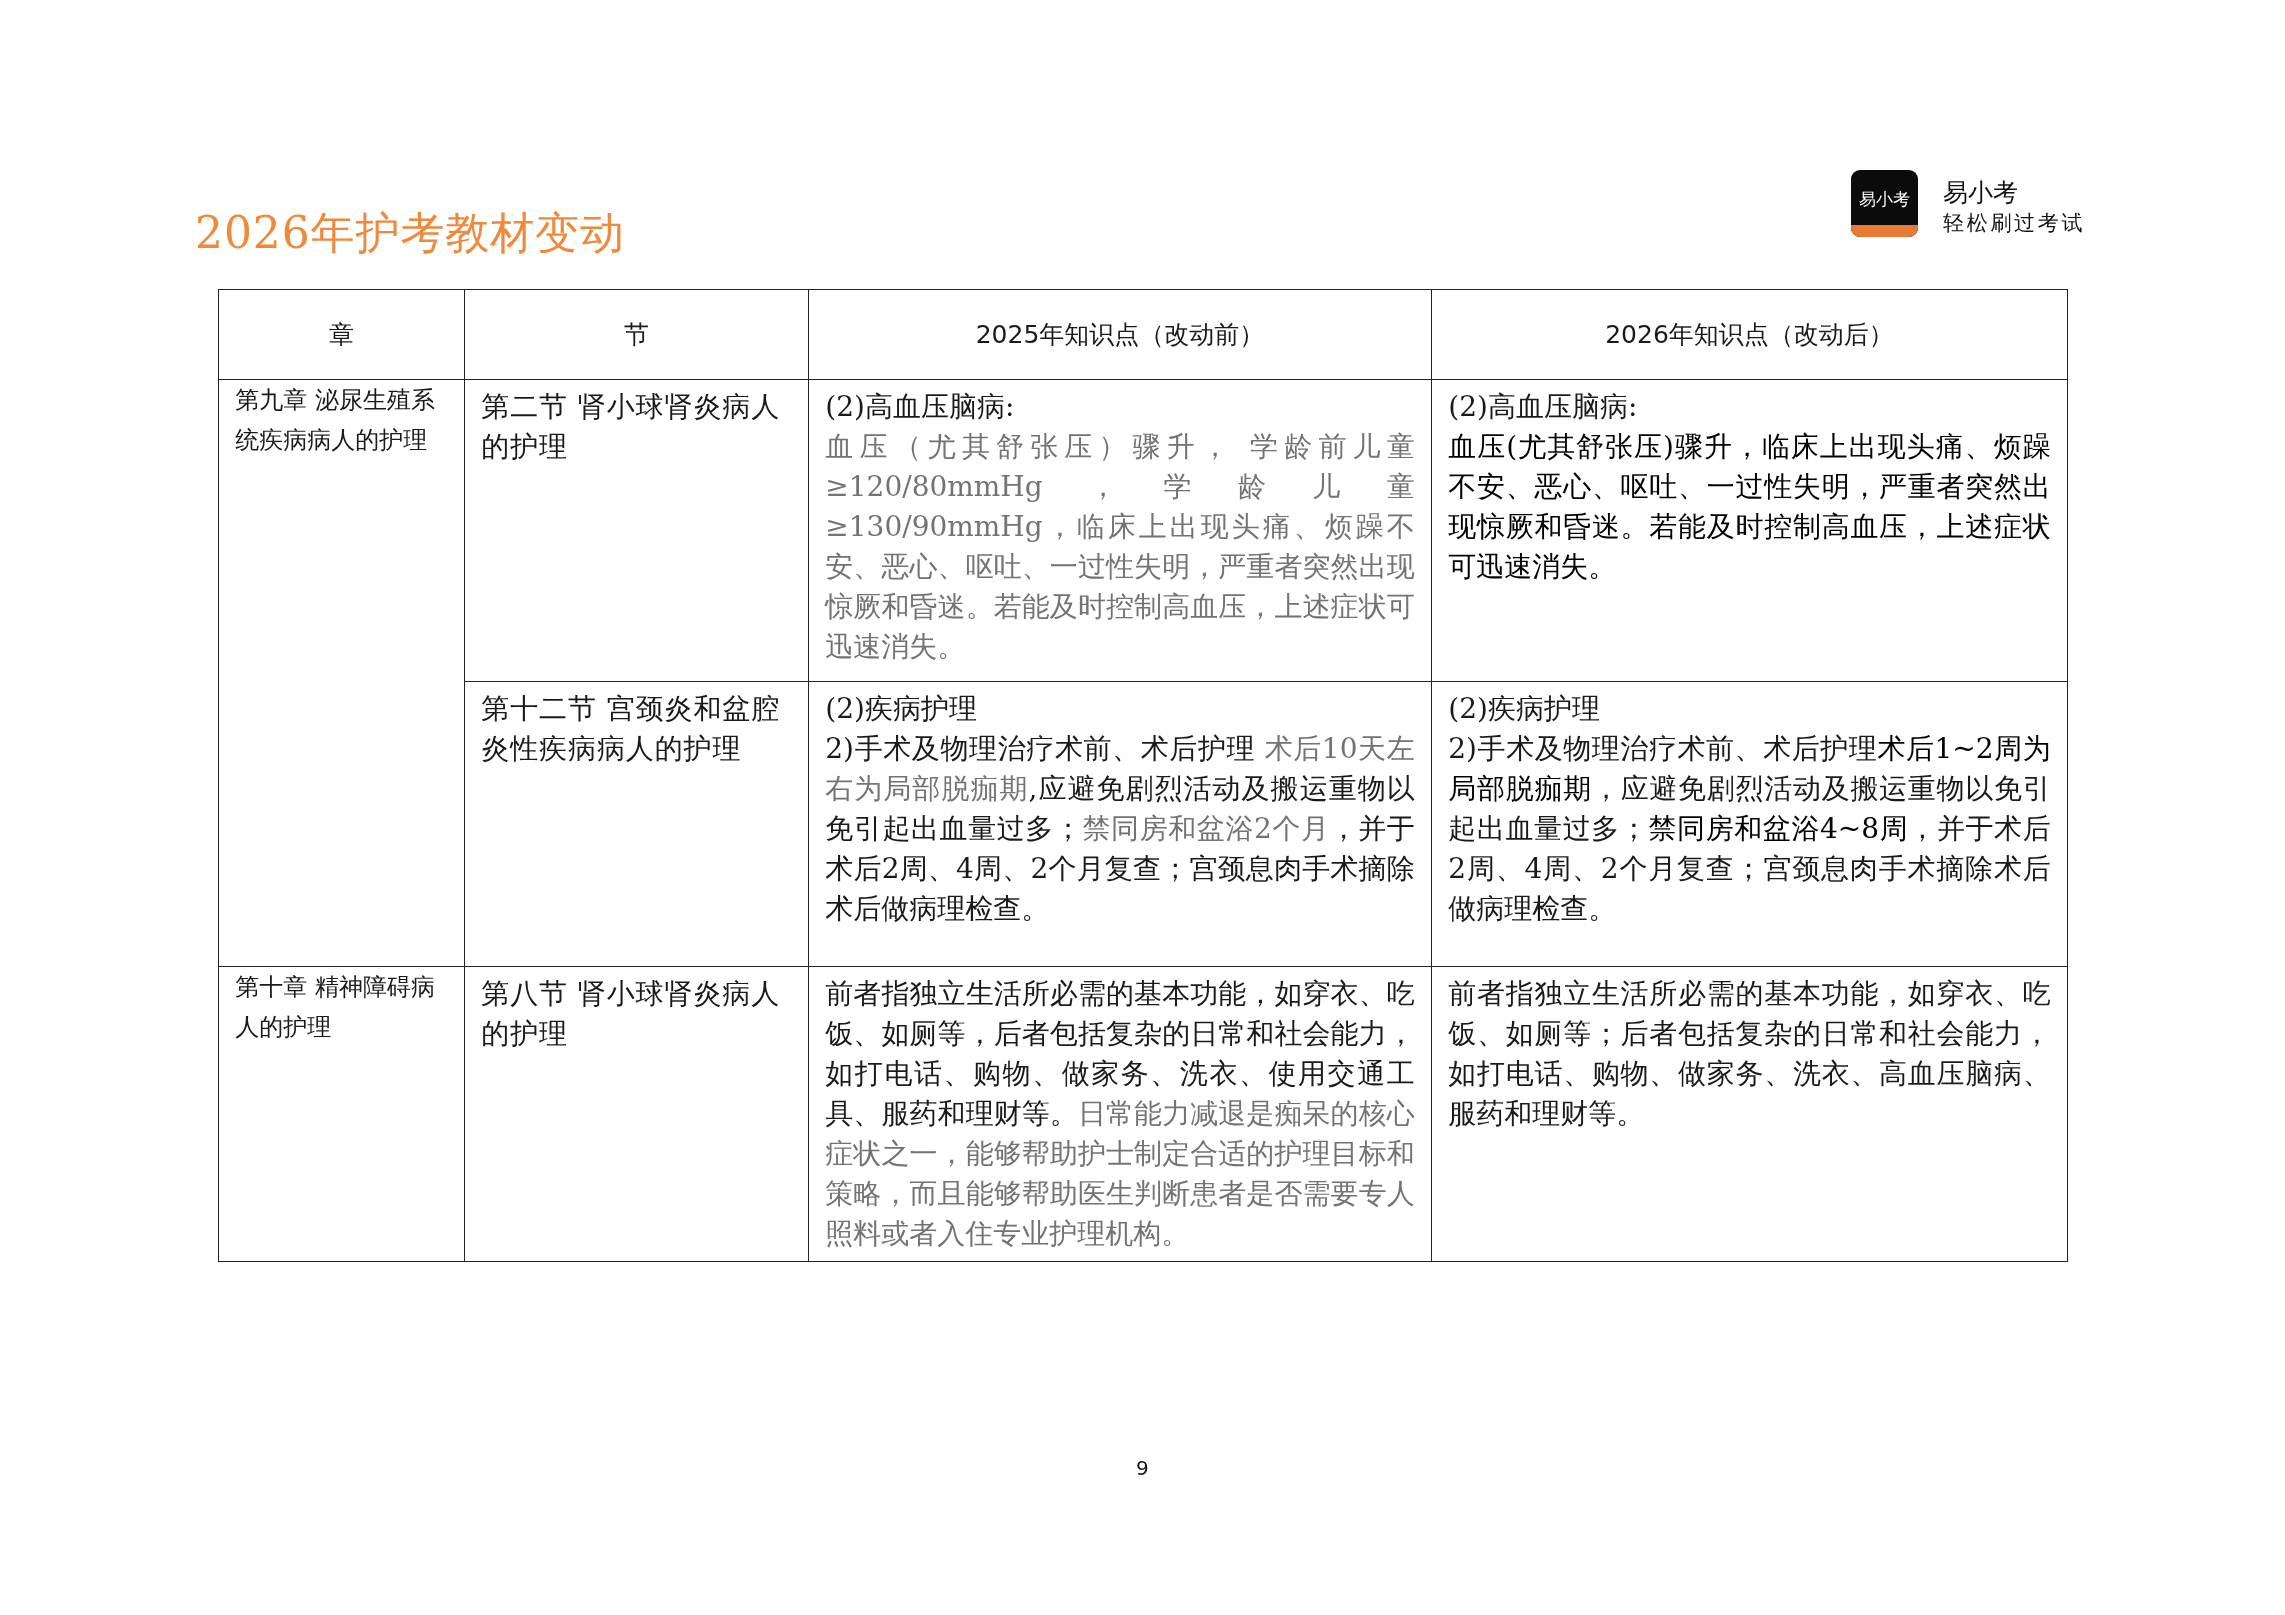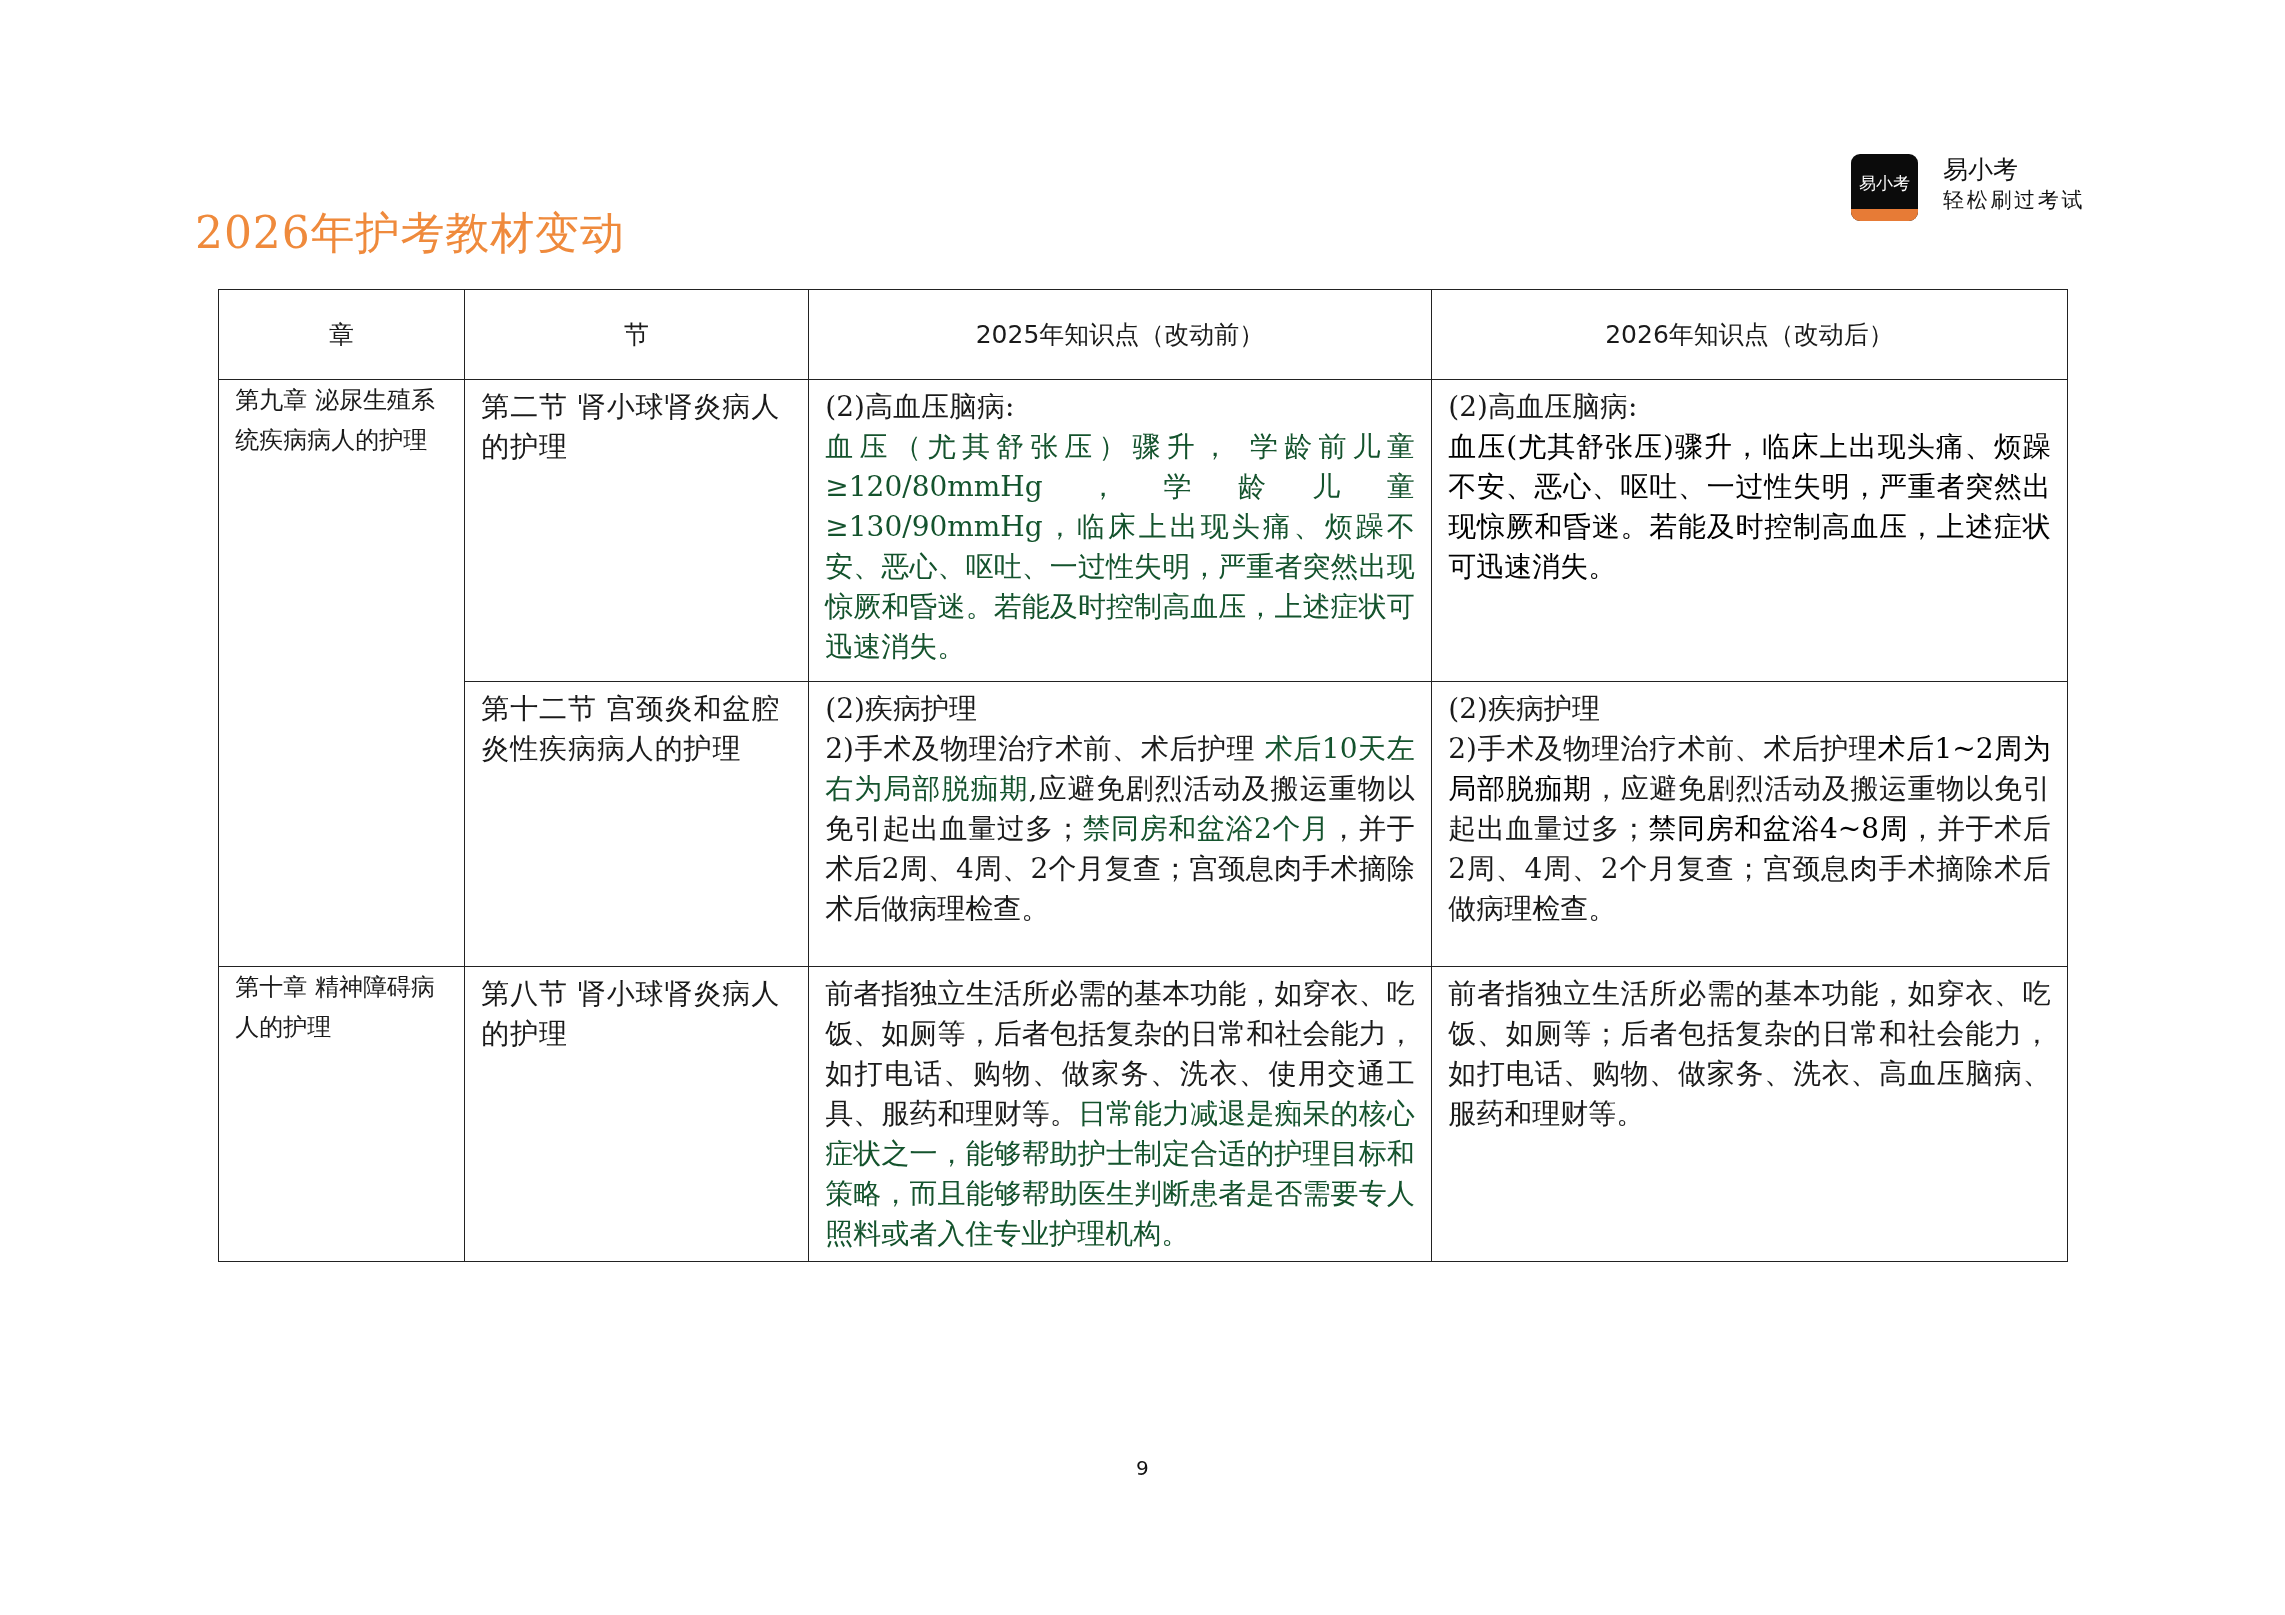--- a/index.html
+++ b/index.html
@@ -1,36 +1,36 @@
 <!DOCTYPE html>
 <html style="font-size:14.5px"><head>
   <meta charset="utf-8">
   <style>
     html, body { margin: 0; padding: 0; background: #ffffff; }
     body { width: 2285px; height: 1616px; position: relative; overflow: hidden;
            font-family: "DejaVu Serif", "Liberation Serif", serif; color: #1a1a1a; }
     .page-title { position: absolute; left: 195px; top: 204px; font-size: 44px; color: #ef8a3c;
                   letter-spacing: 0.9px; font-family: "DejaVu Serif", "Liberation Serif", serif; }
-    .brand { position: absolute; left: 1851px; top: 154px; display: flex; align-items: flex-start; }
+    .brand { position: absolute; left: 1851px; top: 170px; display: flex; align-items: flex-end; }
     .brand-logo { width: 67px; height: 67px; border-radius: 9px; background: #0b0b0b; position: relative; overflow: hidden;
                   display: flex; align-items: center; justify-content: center; }
     .brand-logo::after { content: ""; position: absolute; left: 0; right: 0; bottom: 0; height: 11.8px; background: #e77b36; }
     .brand-logo span { color: #fff; font-size: 17px; margin-top: -9px; font-family: "DejaVu Sans", "Liberation Sans", sans-serif; }
     .brand-text { margin-left: 25px; display: flex; flex-direction: column; }
     .brand-name { font-size: 25px; color: #111; font-family: "DejaVu Sans", "Liberation Sans", sans-serif; line-height: 31px; }
     .brand-slogan { font-size: 21px; color: #111; letter-spacing: 2.7px; font-family: Liberation Sans, sans-serif; line-height: 29px; }
 
     table.changes { position: absolute; left: 218px; top: 289px; border-collapse: collapse; table-layout: fixed; width: 1849px; }
     table.changes th, table.changes td { border: 1.8px solid #222; vertical-align: top; }
     table.changes th { height: 87px; font-size: 25px; font-weight: normal; text-align: center; vertical-align: middle;
                        font-family: "DejaVu Sans", "Liberation Sans", sans-serif; }
     td.chapter { vertical-align: middle; font-size: 24px; line-height: 40px; padding: 0 16.3px; }
     td.section { font-size: 28px; line-height: 40px; padding: 7.2px 16.3px; letter-spacing: 0.9px; }
     td.content { font-size: 28px; line-height: 40px; padding: 7.2px 16.3px; text-align: justify; }
-    .red { color: #14532d; }
+    .red { color: #737373; }
     .blue { color: #000000; }
     .page-number { position: absolute; left: 1136px; top: 1456px; font-size: 20px;
                    font-family: "DejaVu Sans", "Liberation Sans", sans-serif; color: #111; }
   </style>
 </head>
 <body>
 
 <div class="page-title">2026年护考教材变动</div>
 
 <div class="brand">

